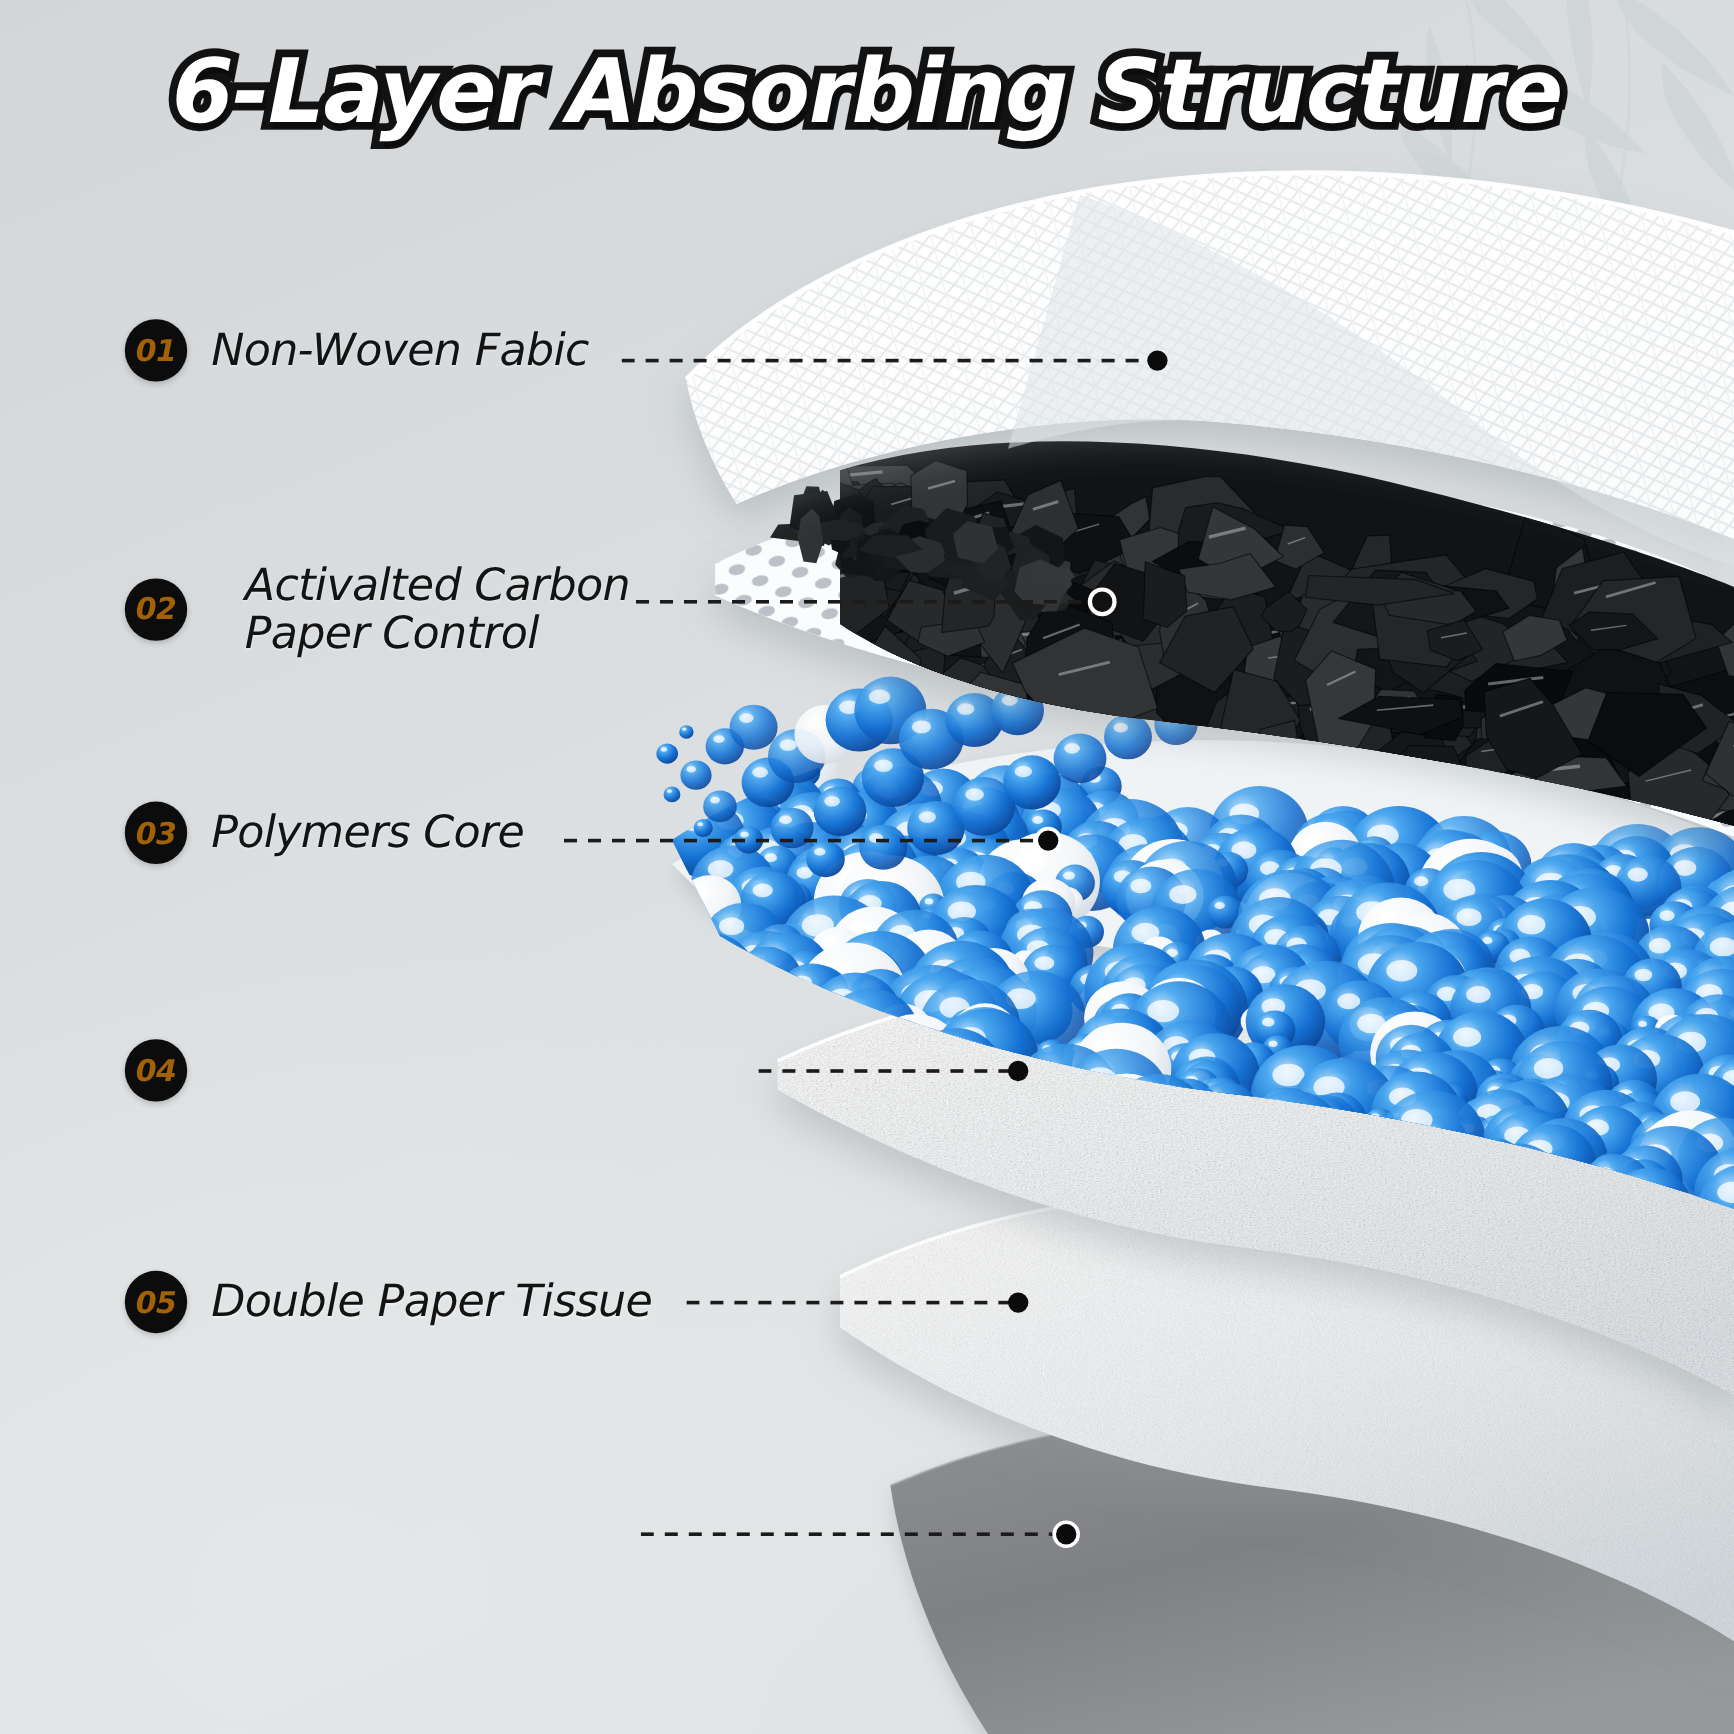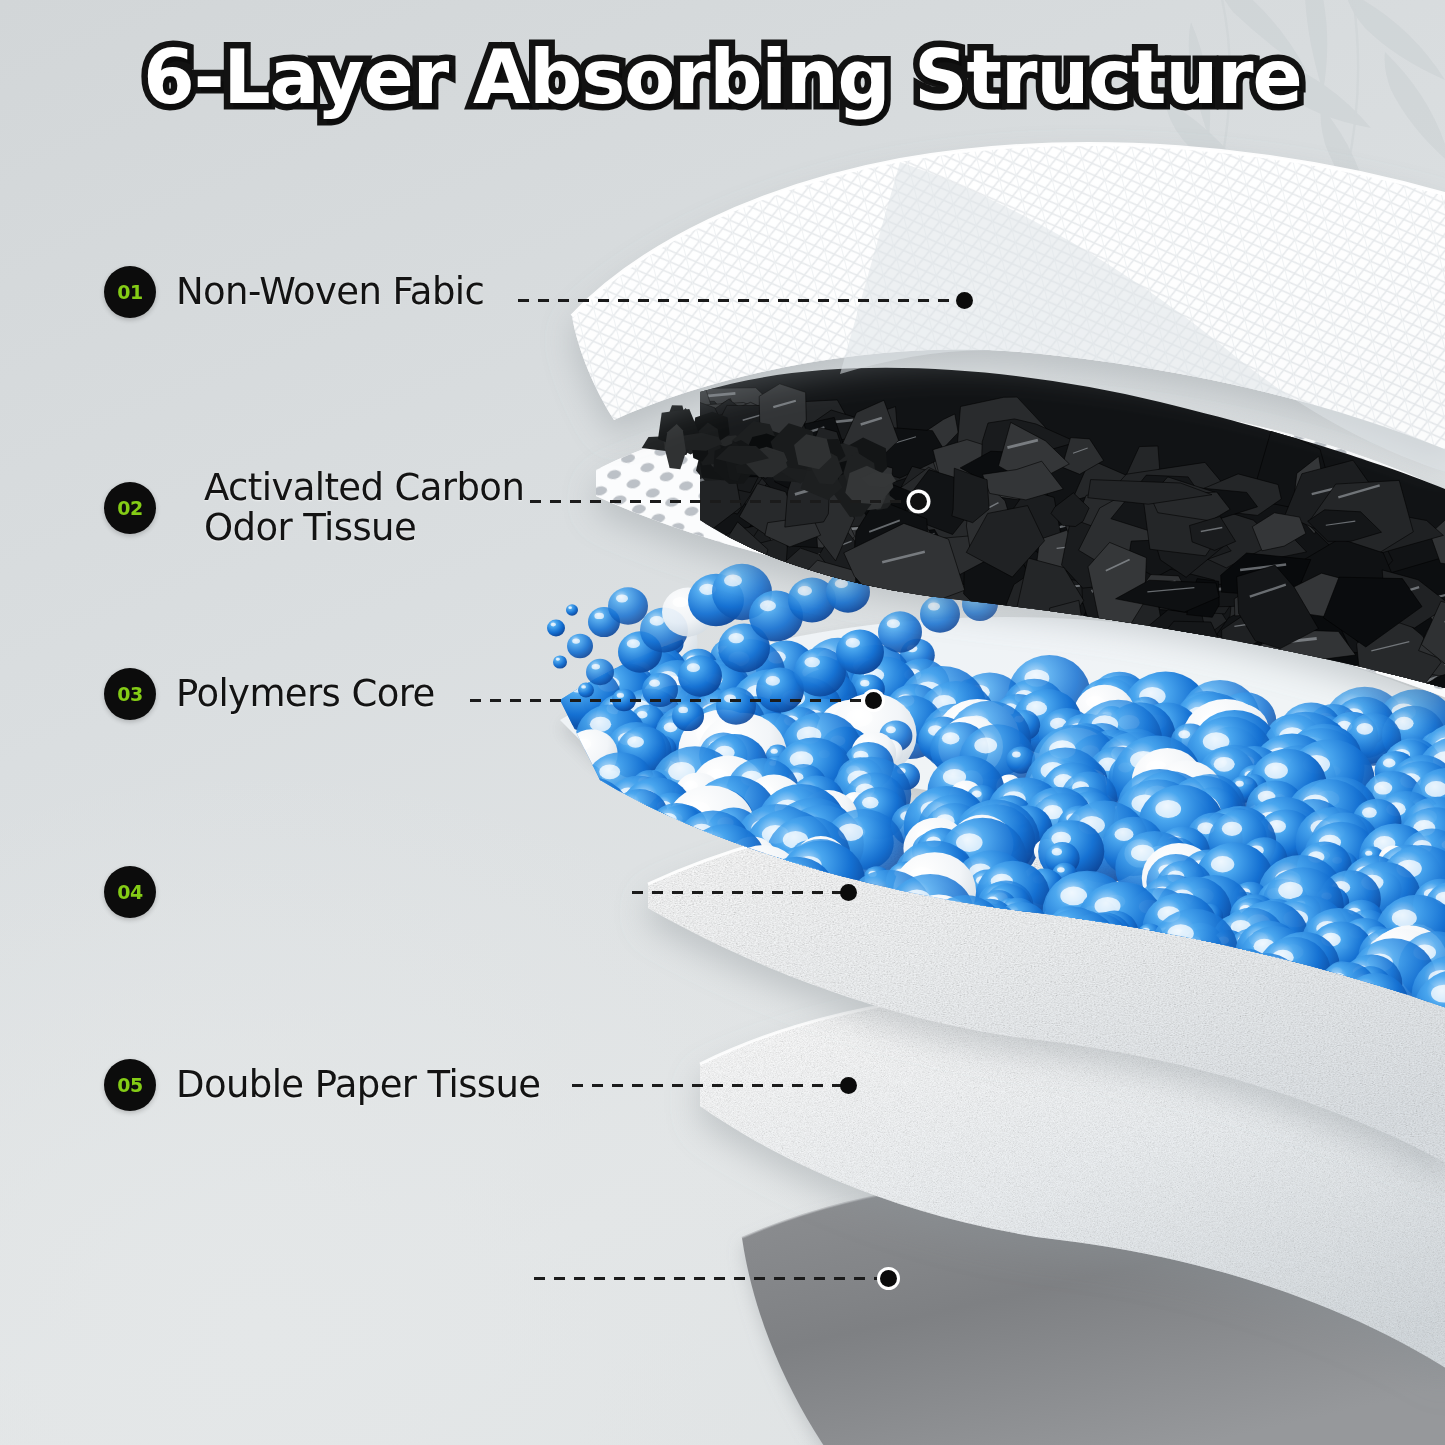--- a/index.html
+++ b/index.html
@@ -12,20 +12,21 @@
   }
 
   
   #stage {
     position:absolute; inset:0;
     width:1445px; height:1445px;
     background:
       radial-gradient(ellipse 1100px 900px at 18% 92%, #e4e7e8 0%, rgba(228,231,232,0) 62%),
       linear-gradient(158deg, #d2d6d8 0%, #dadee0 38%, #e2e5e6 72%, #dde1e2 100%);
     overflow:hidden;
+    font-style:italic;
   }
 
   
   .bamboo { position:absolute; top:-40px; right:-30px; width:560px; height:420px;
             opacity:.55; pointer-events:none; }
 
   
   .title-wrap { position:absolute; top:34px; left:0; width:1445px; text-align:center; }
   .title {
     display:inline-block;
@@ -42,25 +43,25 @@
 
   
   #layers { position:absolute; left:0; top:0; width:1445px; height:1445px; }
 
   
   .callout { position:absolute; display:flex; align-items:center; }
   .badge {
     width:52px; height:52px; flex:0 0 52px;
     border-radius:50%;
     background:#0c0c0c;
-    color:#84cc16;
+    color:#a16207;
     display:flex; align-items:center; justify-content:center;
     font-family:"DejaVu Sans", sans-serif;
     font-weight:700;
-    font-size:19px;
+    font-size:25px;
     letter-spacing:-0.5px;
     box-shadow:0 2px 5px rgba(0,0,0,.20);
   }
   .ctext {
     margin-left:20px;
     color:#131313;
     font-family:"DejaVu Sans", sans-serif;
     font-weight:400;
     font-size:37px;
     line-height:1.07;
@@ -1860,21 +1861,21 @@
     <div class="badge">01</div>
     <div class="ctext">
       <span class="l2">Non-Woven Fabic</span>
     </div>
   </div>
 
   <div class="callout" style="left:104px; top:468px;gap:28px;">
     <div class="badge">02</div>
     <div class="ctext">
       <span>Activalted Carbon</span>
-      <span class="l2">Odor Tissue</span>
+      <span class="l2">Paper Control</span>
     </div>
   </div>
 
   <div class="callout" style="left:104px; top:668px;">
     <div class="badge">03</div>
     <div class="ctext">
       <span class="l2">Polymers Core</span>
     </div>
   </div>
 

